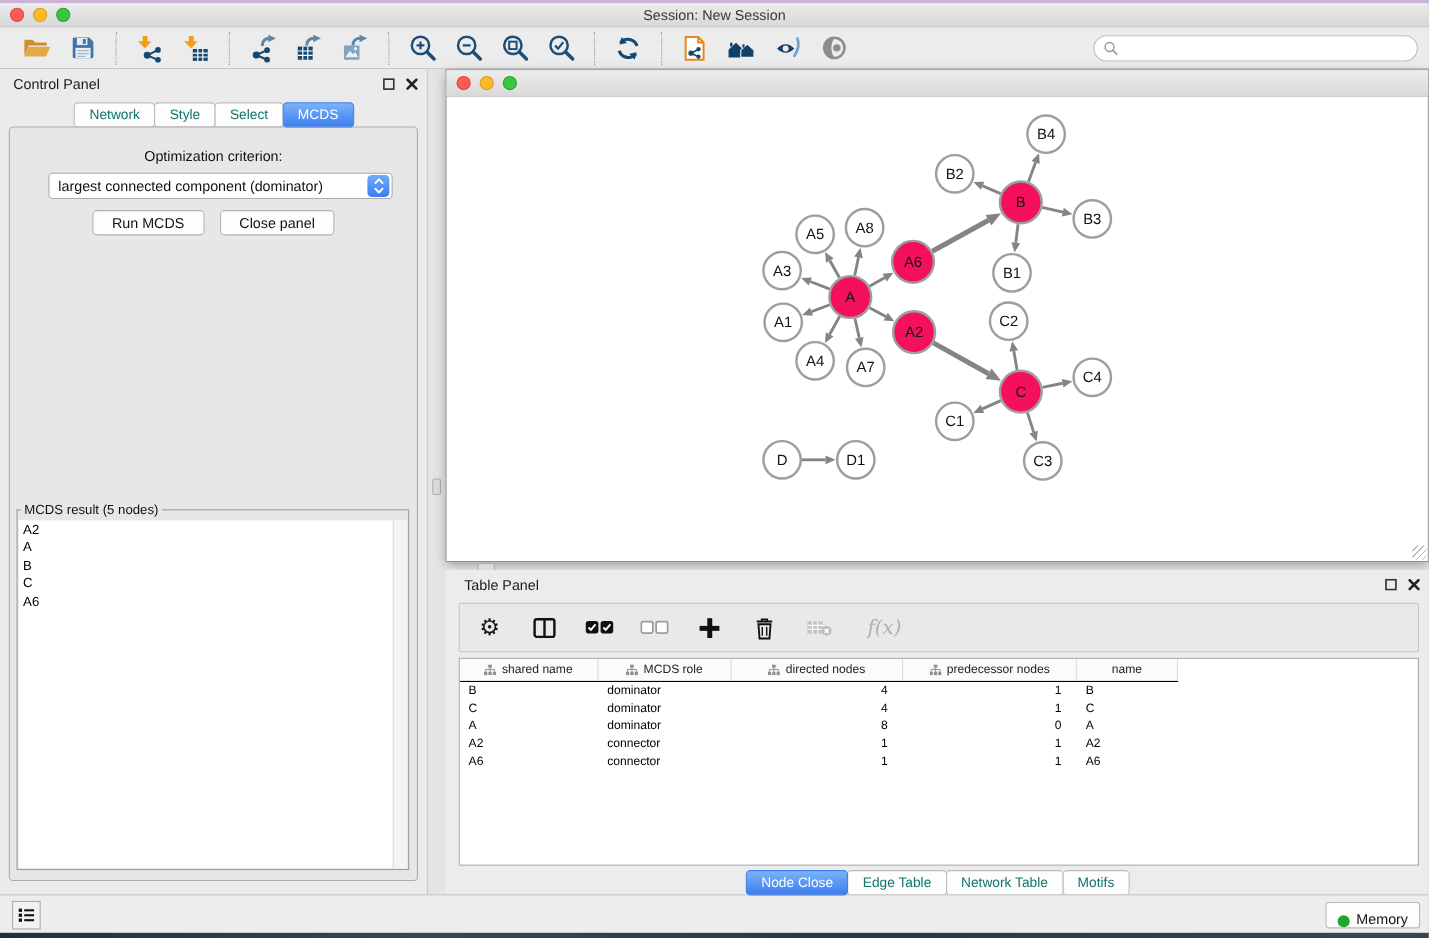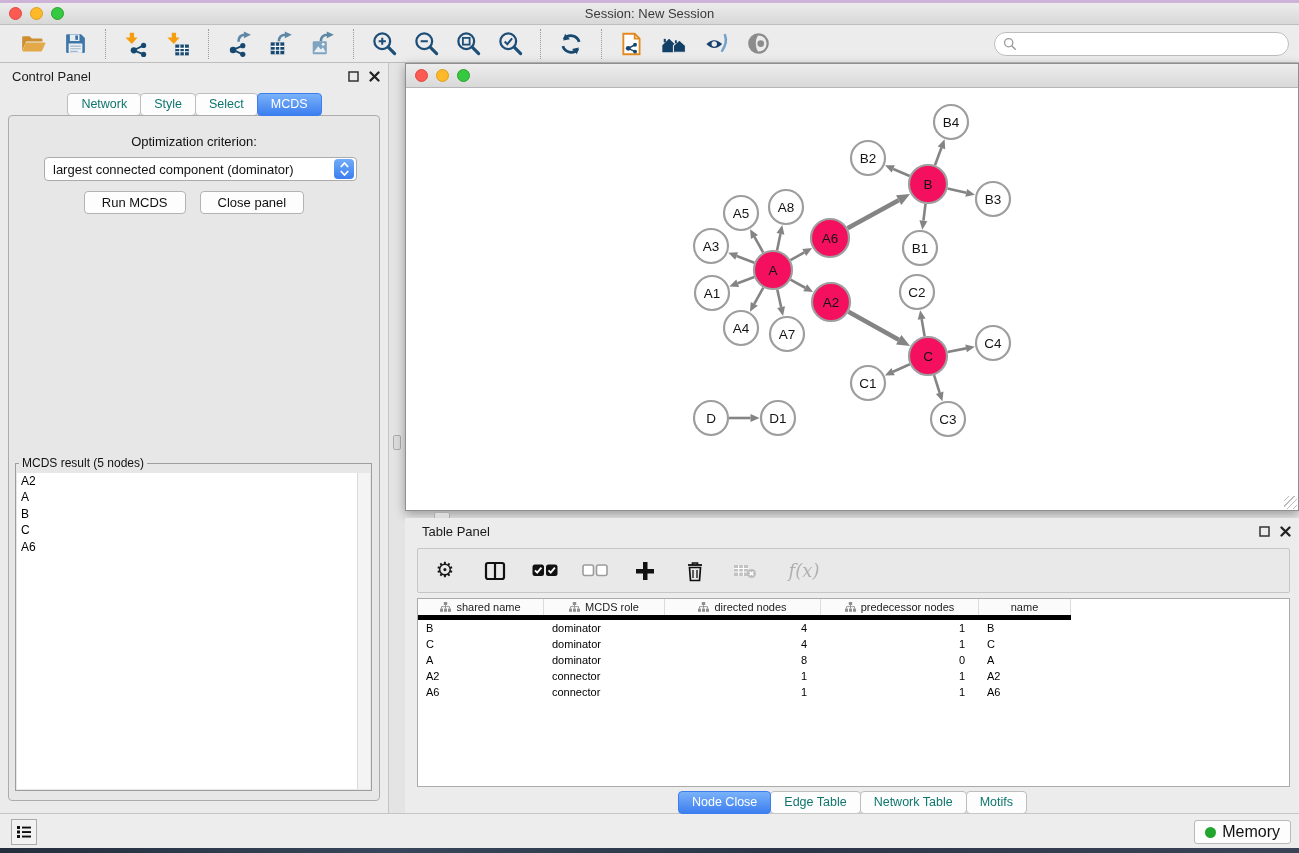--- a/index.html
+++ b/index.html
@@ -79,32 +79,32 @@
   .grip-h { position:absolute; left:434px; top:449px; width:16px; height:8px; background:#DCDCDC; border:1px solid #ACACAC; border-radius:2px; }
 
   
   .table-panel { position:absolute; left:405px; top:455px; width:894px; height:295px; background:#ECECEC; }
   .tp-toolbar { position:absolute; left:12px; right:9px; top:30px; height:45px; background:#E9E9E9;
     border:1px solid #C6C6C6; border-radius:2px; display:flex; align-items:center; padding-left:14px; gap:24px; }
   .tp-icon { display:flex; align-items:center; justify-content:center; width:26px; height:26px; cursor:default; }
   .gear-glyph { font-family:"DejaVu Sans",sans-serif; font-size:21px; color:#1A1A1A; line-height:1; }
   .fx-glyph { font-family:"DejaVu Serif","Liberation Serif",serif; font-style:italic; font-size:18px; color:#B0B0B0; }
   .tp-table { position:absolute; left:12px; right:9px; top:80px; height:189px; background:#fff; border:1px solid #ABABAB; overflow:hidden; }
-  .thead { display:flex; height:21px; border-bottom:5px solid #000000; width:fit-content; background:#FBFBFB; }
+  .thead { display:flex; height:21px; border-bottom:1px solid #000000; width:fit-content; background:#FBFBFB; }
   .thcell { display:flex; align-items:center; justify-content:center; gap:5px; font-size:11px; color:#222;
     border-right:1px solid #DCDCDC; position:relative; }
   .trow { display:flex; height:15.9px; align-items:center; }
   .tcell { font-size:11px; color:#000; white-space:nowrap; overflow:hidden; }
   .tp-tabs { position:absolute; left:0; width:100%; top:273px; display:flex; justify-content:center; }
 
   
   .statusbar { position:absolute; left:0; top:813px; width:100%; height:35px; background:#EDEDED; border-top:1px solid #C6C6C6; }
   .list-btn { position:absolute; left:11px; top:5px; width:26px; height:26px; background:#F2F2F2; border:1px solid #ABABAB; display:flex; align-items:center; justify-content:center; }
   .memory-btn { position:absolute; right:8px; top:6px; height:24px; background:#FDFDFD; border:1px solid #B9B9B9; border-radius:3px;
-    display:flex; align-items:center; gap:6px; padding:0 10px; font-size:16px; color:#111; }
+    display:flex; align-items:flex-end; gap:6px; padding:0 10px; font-size:13px; color:#111; }
   .mem-dot { width:11px; height:11px; border-radius:50%; background:#22A52C; }
 </style>
 </head>
 <body>
 
 <div class="screen">
   <div class="desktop-top"></div>
 
   <div class="titlebar">
     <div class="lights">

